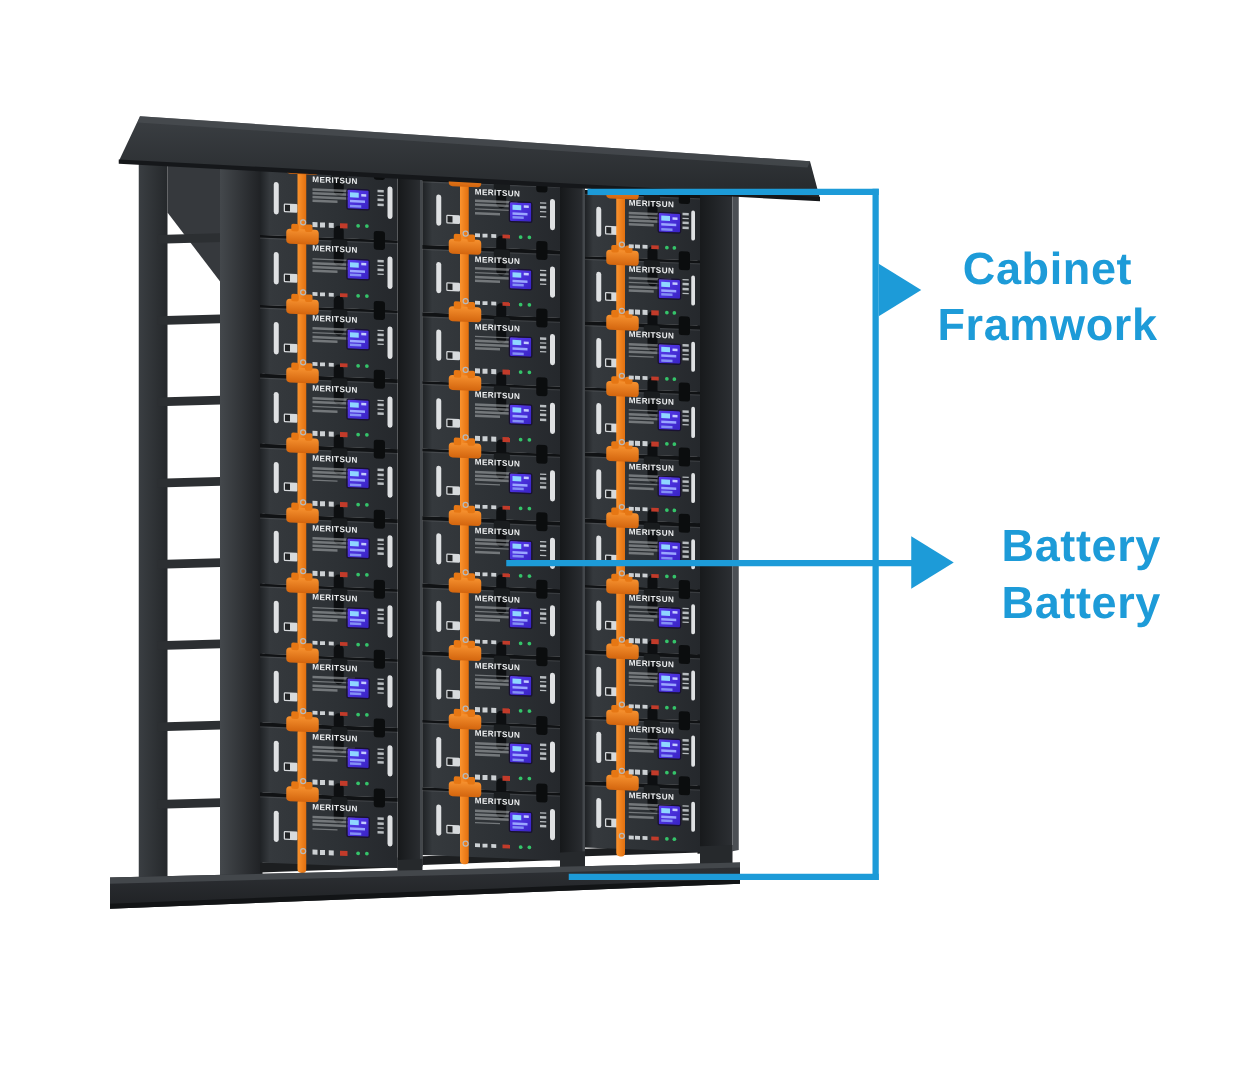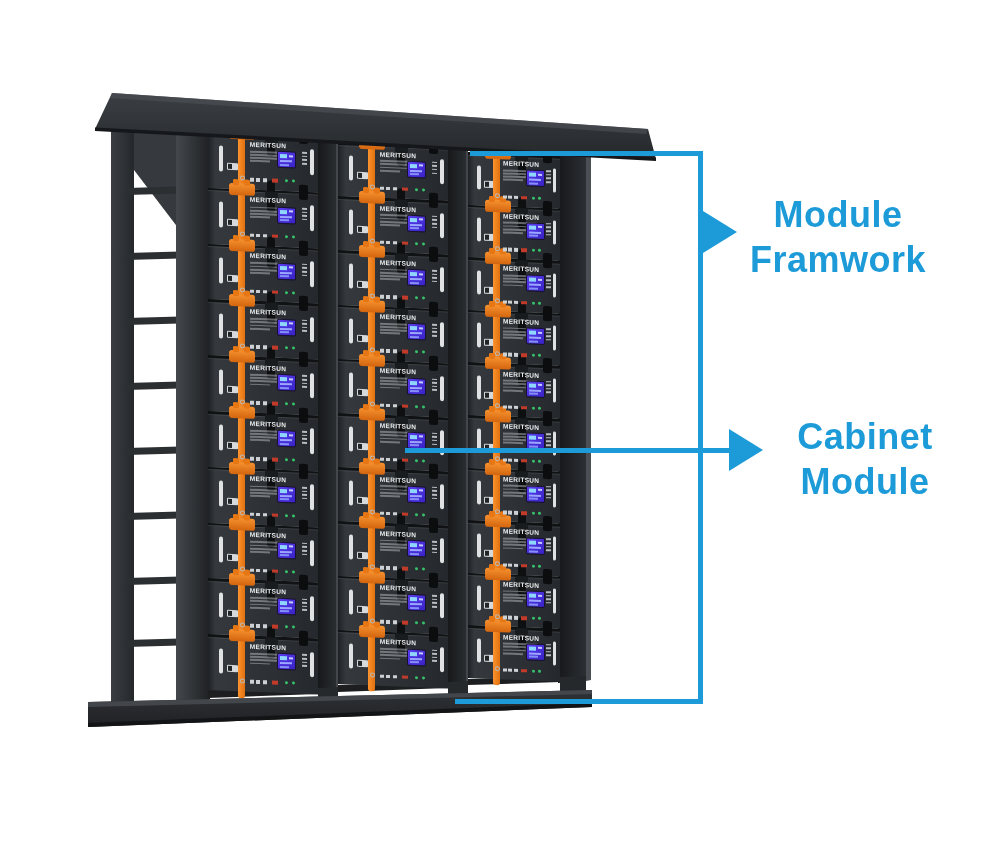--- a/index.html
+++ b/index.html
@@ -1429,15 +1429,15 @@
   </svg>
 
   <div class="ann line" style="left:470px;top:151px;width:233px;height:5px;"></div>
   <div class="ann line" style="left:698px;top:151px;width:5px;height:553px;"></div>
   <div class="ann line" style="left:455px;top:699px;width:248px;height:5px;"></div>
   <div class="ann line" style="left:405px;top:448px;width:326px;height:5px;"></div>
 
   <div class="ann arrow" style="left:703px;top:211px;"></div>
   <div class="ann arrow" style="left:729px;top:429px;"></div>
 
-  <div class="ann lbl" style="left:723px;top:192px;width:230px;">Module Framwork</div>
-  <div class="ann lbl" style="left:765px;top:414px;width:200px;">Cabinet Module</div>
+  <div class="ann lbl" style="left:723px;top:192px;width:230px;">Cabinet Framwork</div>
+  <div class="ann lbl" style="left:765px;top:414px;width:200px;">Battery Battery</div>
 </div>
 
 </body></html>

